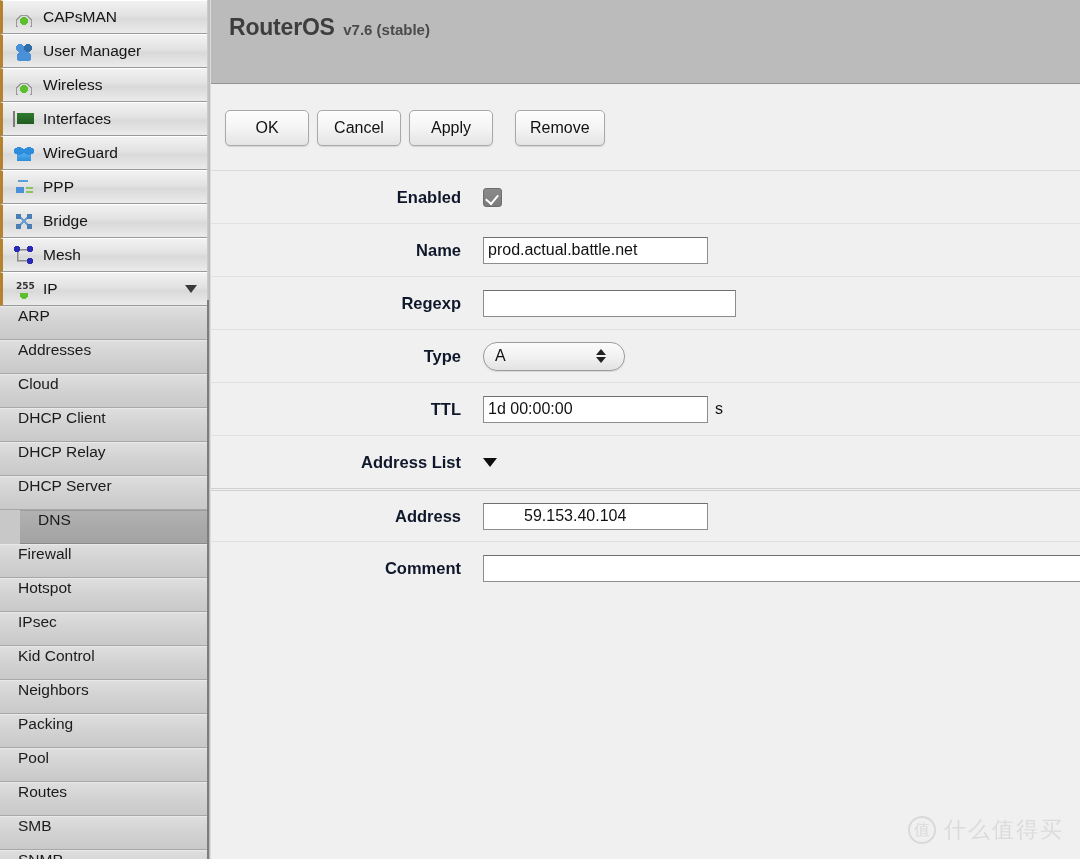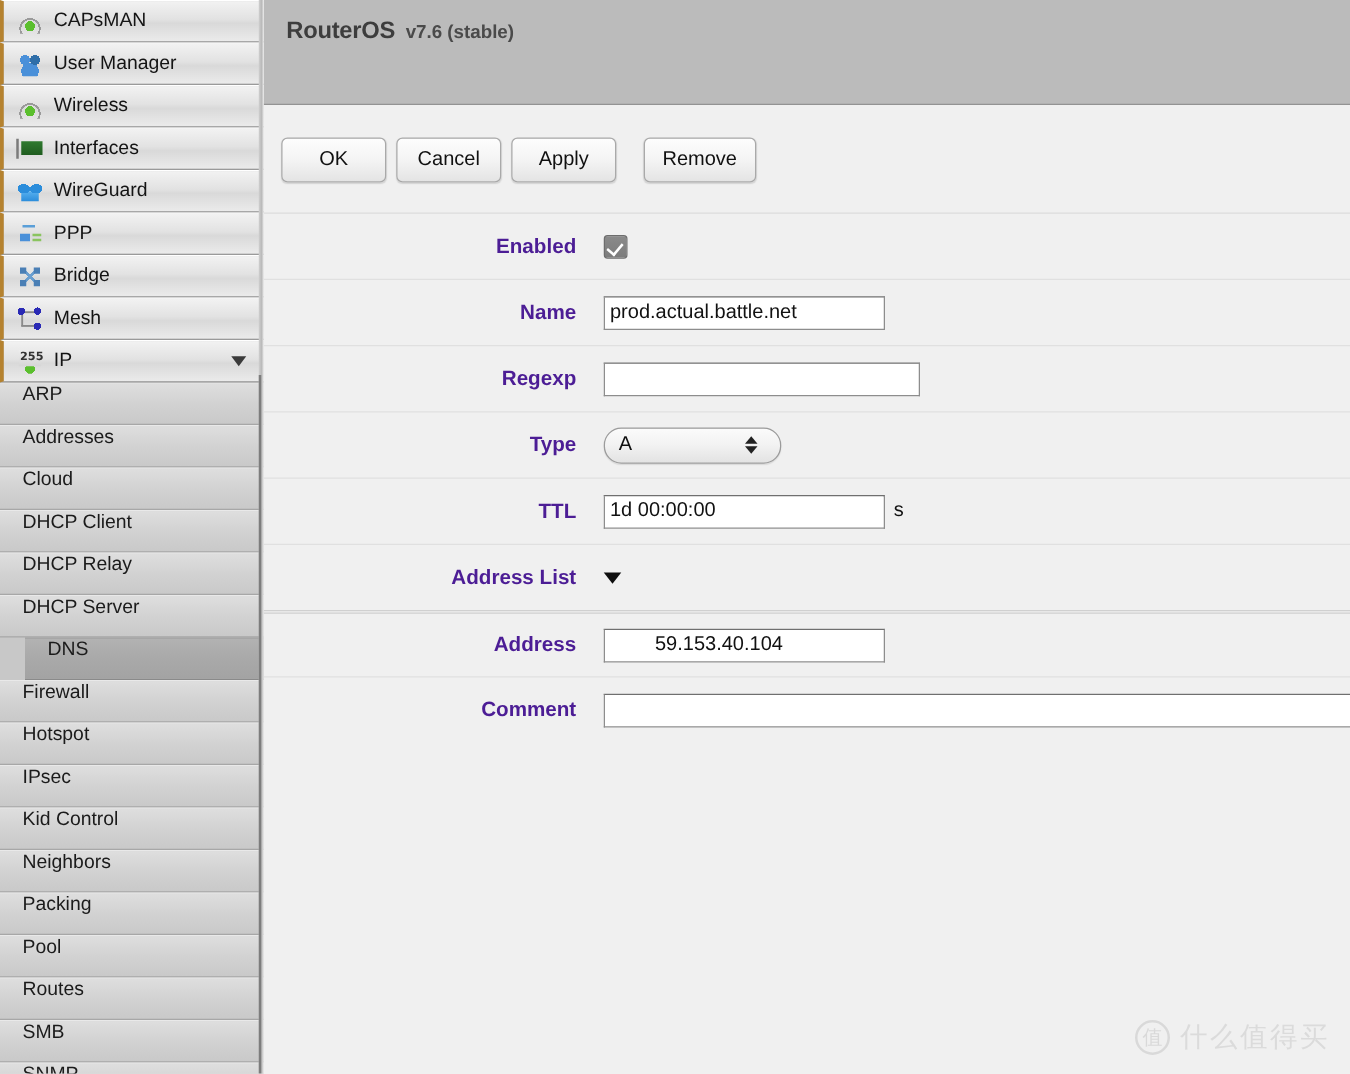--- a/index.html
+++ b/index.html
@@ -92,21 +92,21 @@
     background: #f0f0f0;
     overflow: hidden;
   }
   .titlebar {
     height: 84px;
     background: #bbbbbb;
     border-bottom: 1px solid #939393;
     padding: 14px 0 0 18px;
   }
   .titlebar .brand {
-    font-size: 19px;
+    font-size: 23px;
     font-weight: bold;
     color: #3d3d3d;
     letter-spacing: -0.2px;
   }
   .titlebar .ver {
     font-size: 15px;
     font-weight: bold;
     color: #4a4a4a;
     margin-left: 4px;
   }
@@ -143,21 +143,21 @@
   }
   .row.first { border-top: 1px solid #dcdcdc; }
   .row.thick-top { border-top: 3px double #d0d0d0; }
   .row .lbl {
     width: 262px;
     flex: 0 0 262px;
     text-align: right;
     padding-right: 22px;
     font-size: 16.5px;
     font-weight: bold;
-    color: #4c1d95;
+    color: #0f172a;
     white-space: nowrap;
   }
   .row .field { display: flex; align-items: center; }
 
   input.txt {
     height: 27px;
     font-size: 16px;
     font-family: "Liberation Sans", sans-serif;
     color: #111;
     padding: 0 4px;

